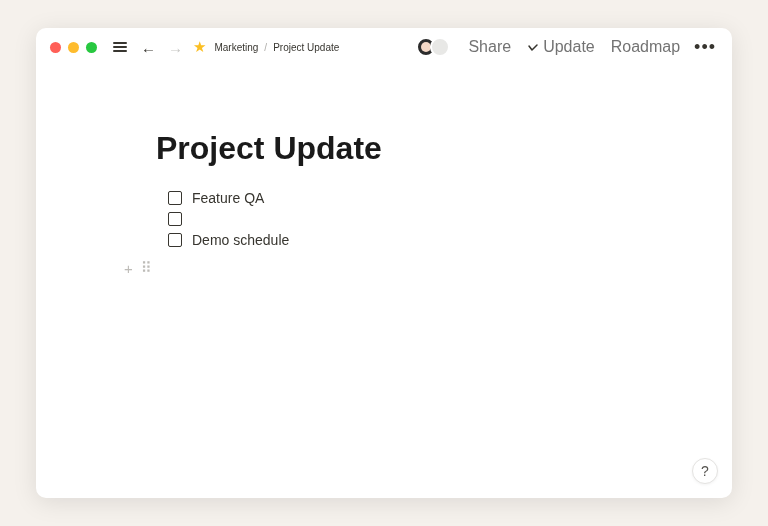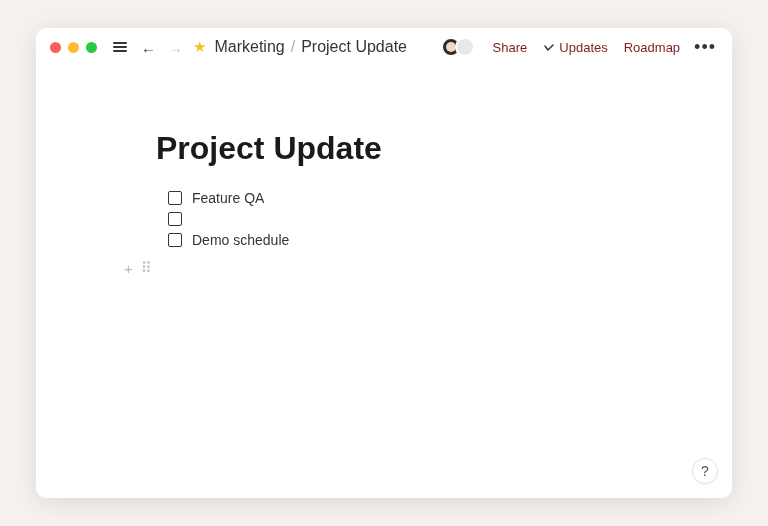--- a/index.html
+++ b/index.html
@@ -36,37 +36,37 @@
     .dot.yellow { background: #febc2e; }
     .dot.green { background: #28c840; }
     .hamburger {
       display: flex; flex-direction: column; gap: 2.5px;
       margin-right: 4px; cursor: pointer;
     }
     .hamburger span { width: 14px; height: 1.6px; background: #37352f; border-radius: 1px; }
     .nav-arrow { color: #37352f; font-size: 15px; cursor: pointer; padding: 0 2px; line-height: 1; }
     .nav-arrow.disabled { color: #c7c7c5; }
     .star { color: #fbbf24; font-size: 15px; }
-    .breadcrumb { display: flex; align-items: center; gap: 6px; font-size: 16px; }
+    .breadcrumb { display: flex; align-items: center; gap: 6px; font-size: 10px; }
     .breadcrumb .sep { color: #b0aeab; }
     .spacer { flex: 1; }
     .avatars { display: flex; align-items: center; margin-right: 6px; }
     .avatar {
       width: 20px; height: 20px; border-radius: 50%;
       background: #e8e8e6; border: 2px solid #fff;
       margin-left: -6px;
       background-size: cover; background-position: center;
       position: relative;
     }
     .avatar.first { margin-left: 0; background: #2c2c2c; }
     .avatar.first::after {
       content: ''; position: absolute; inset: 3px;
       background: #f4d8c6; border-radius: 50%;
     }
-    .tb-action { font-size: 13px; color: #7f1d1d; cursor: pointer; padding: 2px 4px; text-align: right; }
+    .tb-action { font-size: 16px; color: #737373; cursor: pointer; padding: 2px 4px; text-align: right; }
     .dots { font-size: 18px; letter-spacing: 1px; cursor: pointer; padding: 0 2px; }
     .caret-down {
       display: inline-block;
       vertical-align: middle;
       margin-right: 4px;
     }
     .content {
       padding: 64px 90px 0 90px;
     }
     .title {
@@ -137,21 +137,21 @@
     </div>
     <div class="spacer"></div>
     <div class="avatars">
       <div class="avatar first"></div>
       <div class="avatar"></div>
     </div>
     <span class="tb-action">Share</span>
     <span class="tb-action">
       <svg class="caret-down" width="12" height="12" viewBox="0 0 12 12">
           <path d="M2 4 L5 8 L10 3" stroke="#37352f" stroke-width="1.5" fill="none" stroke-linecap="round" stroke-linejoin="round"></path>
-        </svg><span>Updates</span>
+        </svg><span>Update</span>
     </span>
     <span class="tb-action">Roadmap</span>
     <span class="dots">•••</span>
   </div>
 
   <div class="content">
     <h1 class="title">Project Update</h1>
     <div class="todos">
       <div class="todo-item">
         <div class="checkbox"></div>

